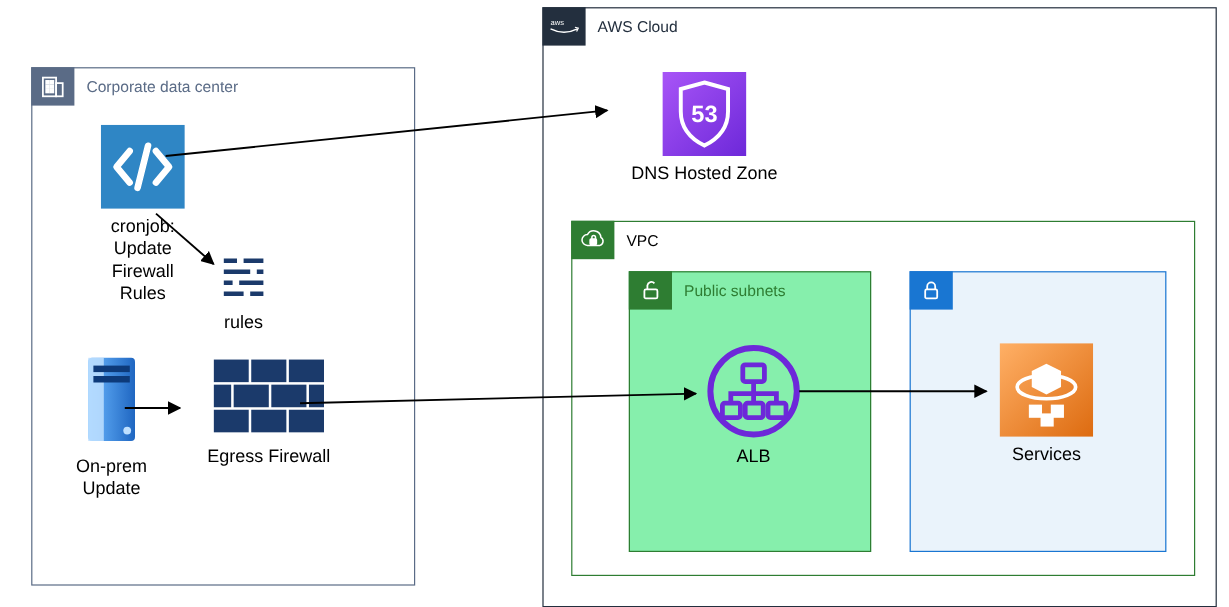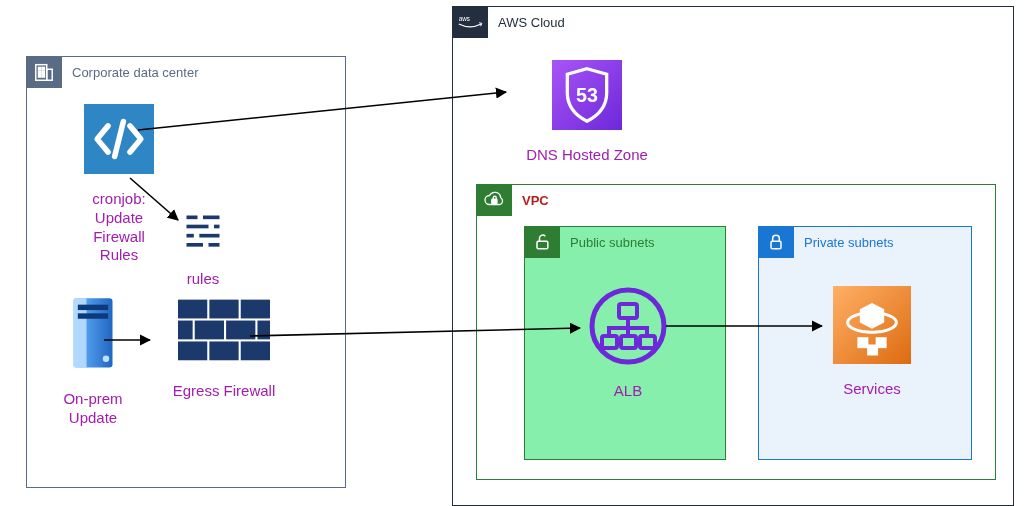--- a/index.html
+++ b/index.html
@@ -40,44 +40,44 @@
   #corp .title { color: #5a6b86; }
 
   
   #aws { left: 452px; top: 6px; width: 562px; height: 500px; border-color: #232f3e; }
   #aws .badge { background: #232f3e; }
   #aws .title { color: #232f3e; }
 
   
   #vpc { left: 476px; top: 184px; width: 520px; height: 296px; border-color: #2e7d32; }
   #vpc .badge { background: #2e7d32; }
-  #vpc .title { color: #b91c1c; font-weight: bold; }
+  #vpc .title { color: #000000; }
 
   
   #pub { left: 524px; top: 226px; width: 202px; height: 234px; border-color: #2e7d32; background: #86efac; }
   #pub .badge { background: #2e7d32; }
   #pub .title { color: #2e7d32; }
 
   
   #priv { left: 758px; top: 226px; width: 214px; height: 234px; border-color: #1976d2; background: #eaf3fb; }
   #priv .badge { background: #1976d2; }
   #priv .title { color: #1976d2; }
 
   .node {
     position: absolute;
     display: flex;
     flex-direction: column;
     align-items: center;
     text-align: center;
   }
   .node .label {
-    margin-top: 16px;
+    margin-top: 6px;
     font-size: 15px;
     line-height: 1.25;
-    color: #a21caf;
+    color: #000000;
   }
   .node .iconbox { display:flex; align-items:center; justify-content:center; }
 
   
   #cronjob { left: 64px;  top: 104px; width: 110px; }
   #rules   { left: 168px; top: 210px; width: 70px; }
   #server  { left: 48px;  top: 296px; width: 90px; }
   #fw      { left: 154px; top: 296px; width: 140px; }
   #r53     { left: 512px; top: 60px;  width: 150px; }
   #alb     { left: 582px; top: 286px; width: 92px; }
@@ -145,21 +145,20 @@
 </div>
 
 <div id="priv" class="group">
   <div class="group-header">
     <div class="badge">
       <svg width="20" height="20" viewBox="0 0 24 24" fill="none" stroke="#fff" stroke-width="1.8">
         <rect x="6" y="11" width="12" height="9" rx="1.5"></rect>
         <path d="M8 11 V8 a4 4 0 0 1 8 0 v3"></path>
       </svg>
     </div>
-    <div class="title">Private subnets</div>
   </div>
 </div>
 
 <div id="cronjob" class="node">
   <div class="iconbox">
     <svg width="70" height="70" viewBox="0 0 64 64">
       <rect width="64" height="64" fill="#2f86c5"></rect>
       <path d="M22 20 L12 32 L22 44 M42 20 L52 32 L42 44 M36 16 L28 48" stroke="#fff" stroke-width="5" fill="none" stroke-linecap="round" stroke-linejoin="round"></path>
     </svg>
   </div>

